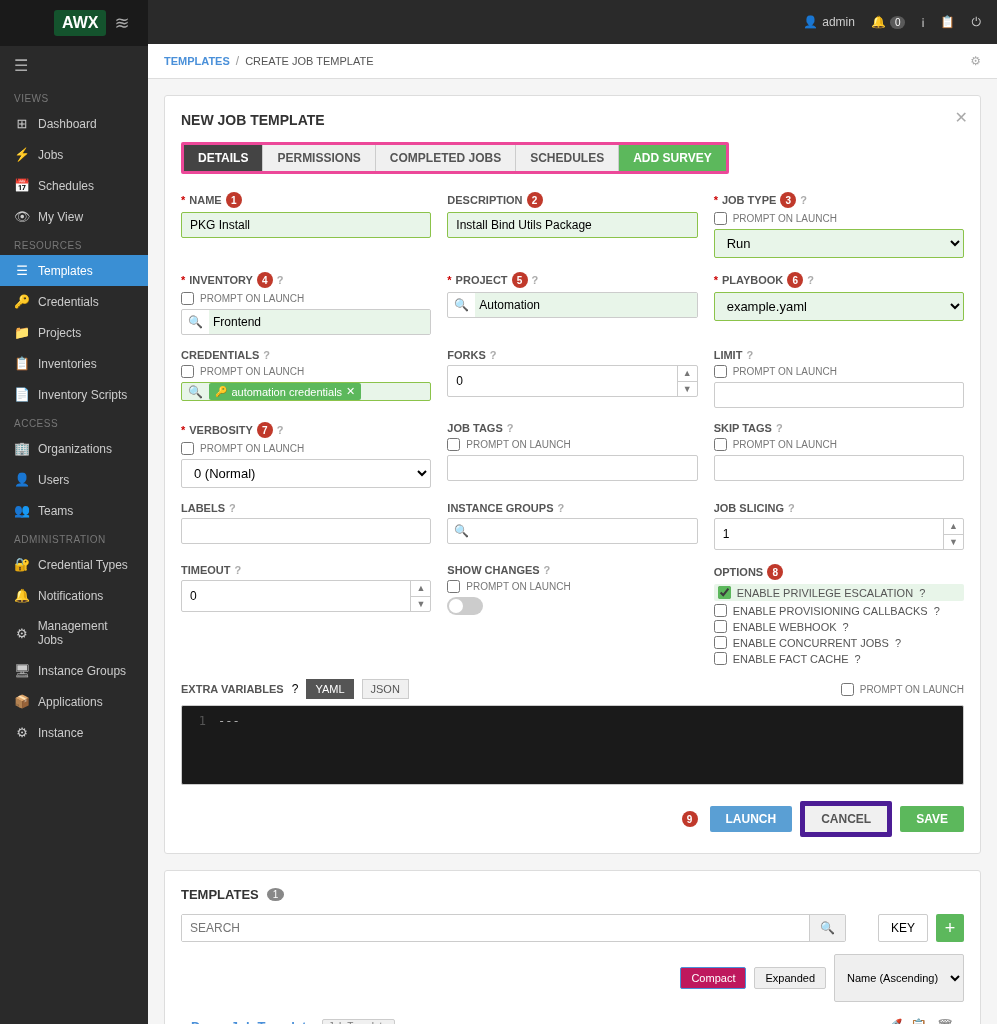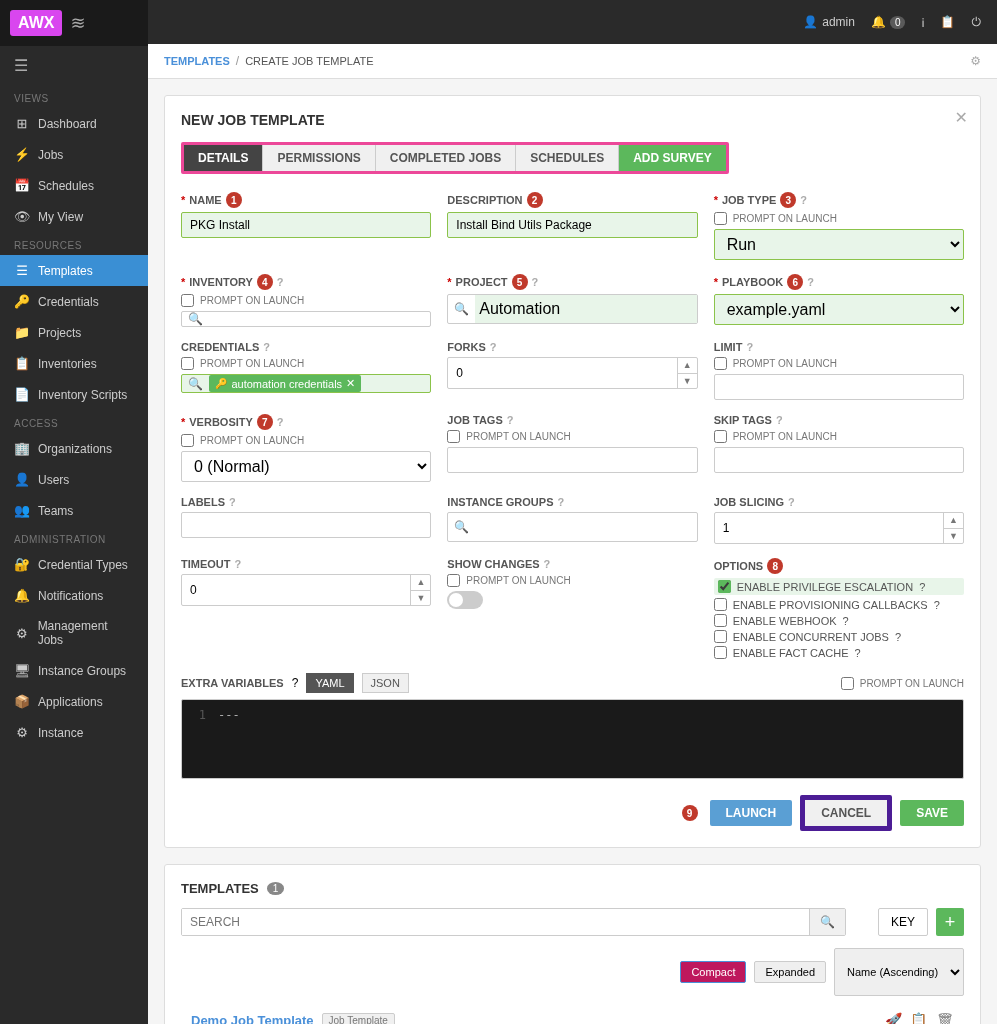--- a/index.html
+++ b/index.html
@@ -1,21 +1,21 @@
 <!DOCTYPE html>
 <html><head>
   <meta charset="utf-8">
   <style>
     * { box-sizing: border-box; margin: 0; padding: 0; }
     body { font-family: Arial, sans-serif; font-size: 12px; background: #f5f5f5; display: flex; height: 100vh; overflow: hidden; }
 
     
     .sidebar { width: 148px; background: #2a2a2a; color: #ccc; display: flex; flex-direction: column; height: 100vh; overflow-y: auto; flex-shrink: 0; }
     .sidebar-logo { background: #1a1a1a; padding: 10px; display: flex; align-items: center; gap: 8px; }
-    .logo-box { background: #d946ef; color: white; font-weight: bold; font-size: 16px; padding: 4px 8px; border-radius: 3px; }
+    .logo-box { background: #14532d; color: white; font-weight: bold; font-size: 16px; padding: 4px 8px; border-radius: 3px; margin-left: 44px; }
     .logo-wings { color: #aaa; font-size: 18px; }
     .sidebar-menu-toggle { padding: 10px 14px; cursor: pointer; color: #aaa; font-size: 16px; }
     .sidebar-section-label { font-size: 10px; color: #777; padding: 8px 14px 4px; text-transform: uppercase; letter-spacing: 0.5px; }
     .sidebar-item { display: flex; align-items: center; gap: 8px; padding: 8px 14px; cursor: pointer; color: #ccc; font-size: 12px; }
     .sidebar-item.active { background: #3a8fd4; color: white; }
     .sidebar-item .icon { font-size: 13px; width: 16px; text-align: center; }
 
     
     .main-area { flex: 1; display: flex; flex-direction: column; overflow: hidden; }
     .top-bar { background: #2a2a2a; display: flex; align-items: center; justify-content: flex-end; padding: 0 16px; height: 44px; gap: 16px; flex-shrink: 0; }
@@ -46,28 +46,28 @@
 
     
     .form-row { display: flex; gap: 16px; margin-bottom: 14px; align-items: flex-start; }
     .form-group { display: flex; flex-direction: column; gap: 4px; flex: 1; }
     .form-label { font-size: 11px; font-weight: 600; color: #555; text-transform: uppercase; display: flex; align-items: center; gap: 4px; }
     .form-label .required { color: #c00; }
     .form-label .help { color: #aaa; font-size: 11px; cursor: pointer; }
     .form-label .step-badge { background: #c0392b; color: white; border-radius: 50%; width: 16px; height: 16px; font-size: 10px; display: inline-flex; align-items: center; justify-content: center; font-weight: bold; }
     .form-input { border: 1px solid #ccc; border-radius: 2px; padding: 5px 8px; font-size: 12px; width: 100%; }
     .form-input.highlight { background: #e8f5e9; border-color: #8bc34a; }
-    .form-select { border: 1px solid #ccc; border-radius: 2px; padding: 5px 8px; font-size: 16px; width: 100%; background: white; appearance: auto; }
+    .form-select { border: 1px solid #ccc; border-radius: 2px; padding: 5px 8px; font-size: 13px; width: 100%; background: white; appearance: auto; }
     .form-select.highlight { background: #e8f5e9; border-color: #8bc34a; }
     .checkbox-row { display: flex; align-items: center; gap: 6px; }
     .prompt-label { font-size: 10px; color: #777; text-transform: uppercase; }
 
     .search-input-wrap { display: flex; align-items: center; border: 1px solid #ccc; border-radius: 2px; background: white; }
     .search-input-wrap .search-icon { padding: 0 6px; color: #999; }
-    .search-input-wrap input { border: none; outline: none; padding: 5px 4px; font-size: 16px; flex: 1; background: transparent; }
+    .search-input-wrap input { border: none; outline: none; padding: 5px 4px; font-size: 12px; flex: 1; background: transparent; }
     .search-input-wrap input.highlight { background: #e8f5e9; }
 
     .credential-tag { background: #5cb85c; color: white; border-radius: 2px; padding: 2px 6px; font-size: 11px; display: inline-flex; align-items: center; gap: 4px; }
     .credential-tag .tag-icon { font-size: 10px; }
 
     .spinner-input { display: flex; align-items: center; border: 1px solid #ccc; border-radius: 2px; }
     .spinner-input input { border: none; padding: 5px 8px; font-size: 12px; width: 100%; outline: none; }
     .spinner-input .spinners { display: flex; flex-direction: column; border-left: 1px solid #ccc; }
     .spinner-input .spinners span { display: block; padding: 1px 5px; cursor: pointer; font-size: 9px; color: #777; line-height: 1.4; }
     .spinner-input .spinners span:first-child { border-bottom: 1px solid #ccc; }
@@ -297,20 +297,21 @@
             <span>INVENTORY</span>
             <span class="step-badge">4</span>
             <span class="help">?</span>
           </div>
           <div class="checkbox-row">
             <input type="checkbox" style="">
             <span class="prompt-label">PROMPT ON LAUNCH</span>
           </div>
           <div class="search-input-wrap">
             <span class="search-icon">🔍</span>
+            <input class="highlight" value="Frontend" style="">
           </div>
         </div>
         <div class="form-group">
           <div class="form-label">
             <span class="required">*</span>
             <span>PROJECT</span>
             <span class="step-badge">5</span>
             <span class="help">?</span>
           </div>
           <div class="search-input-wrap">

